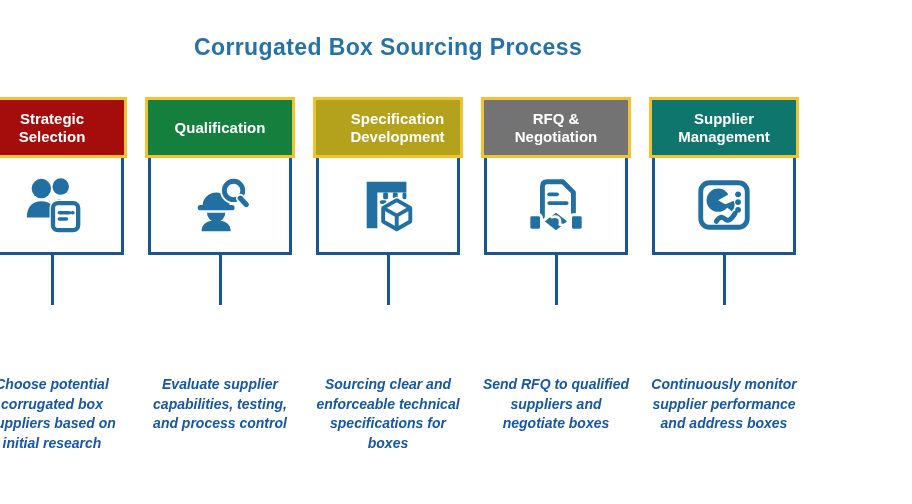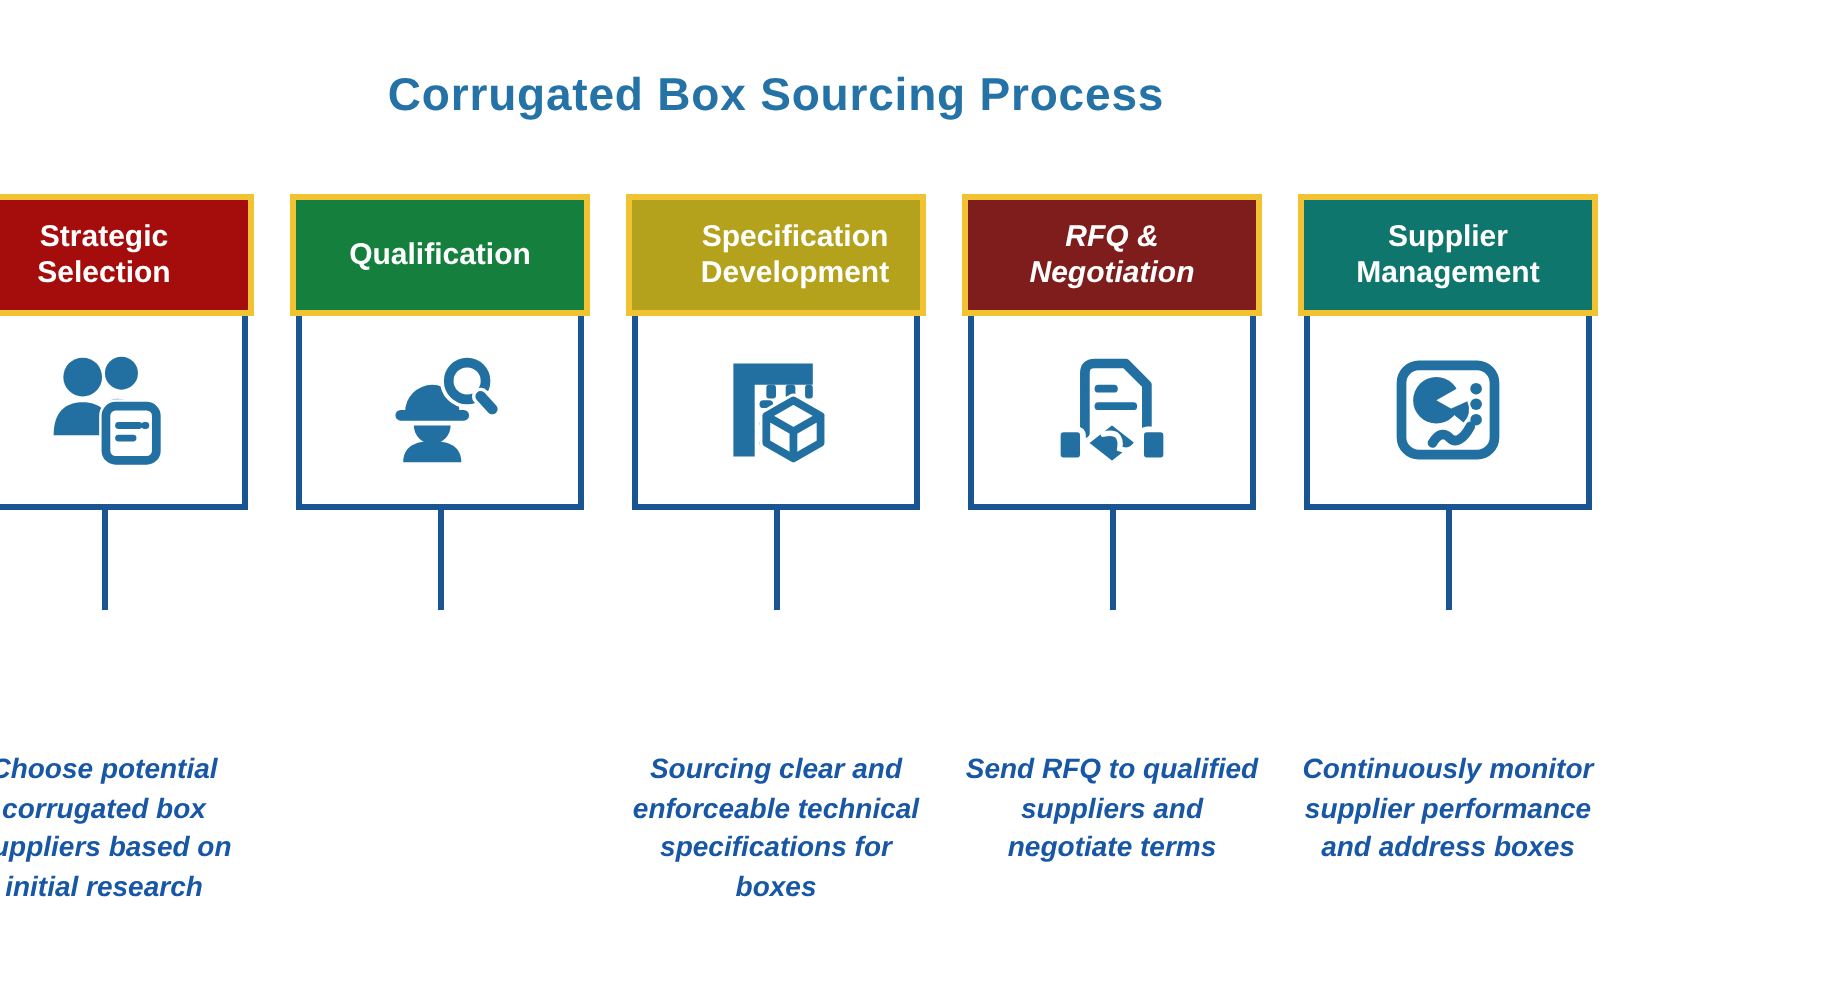--- a/index.html
+++ b/index.html
@@ -104,20 +104,21 @@
             <path d="M18.5 40 a9.5 9.5 0 0 0 19 0 z"></path>
             <path d="M13 59 C13 51 19 48 28 48 C37 48 43 51 43 59 Z"></path>
             <circle cx="46" cy="17" r="9.5" fill="#ffffff" stroke="#ffffff" stroke-width="9"></circle>
             <circle cx="46" cy="17" r="9.5" fill="none" stroke="currentColor" stroke-width="5"></circle>
             <line x1="53" y1="25" x2="59" y2="31.5" stroke="#ffffff" stroke-width="9" stroke-linecap="round"></line>
             <line x1="53" y1="25" x2="59" y2="31.5" stroke="currentColor" stroke-width="5.5" stroke-linecap="round"></line>
           </svg>
         </span>
       </div>
       <div class="connector" style="background-color: rgb(26, 84, 146);"></div>
+      <div class="desc" style="color: rgb(23, 87, 165);">Evaluate supplier capabilities, testing, and process control</div>
     </div>
 
     <div class="col">
       <div class="header" style="background-color: rgb(180, 161, 28); border-color: rgb(241, 194, 50); padding-left: 25px;">
         <span style="color: rgb(255, 255, 255);">Specification Development</span>
       </div>
       <div class="iconbox" style="border-color: rgb(26, 84, 146);">
         <span class="icon" style="color: rgb(33, 112, 161);">
           <svg width="62" height="62" viewBox="0 0 64 64" fill="currentColor">
             <path d="M10 8 H51 V19 H21 V56 H10 Z"></path>
@@ -130,38 +131,38 @@
             <path d="M41 27 L55 35 V49 L41 57 L27 49 V35 Z" fill="#ffffff" stroke="#ffffff" stroke-width="7" stroke-linejoin="round"></path>
             <path d="M41 27 L55 35 L41 43 L27 35 Z M27 35 V49 L41 57 L55 49 V35 M41 43 V57" fill="none" stroke="currentColor" stroke-width="4" stroke-linejoin="round"></path>
           </svg>
         </span>
       </div>
       <div class="connector" style="background-color: rgb(26, 84, 146);"></div>
       <div class="desc" style="color: rgb(23, 87, 165);">Sourcing clear and enforceable technical specifications for boxes</div>
     </div>
 
     <div class="col">
-      <div class="header" style="background-color: #7f1d1d; border-color: rgb(241, 194, 50); font-style: italic;">
+      <div class="header" style="background-color: #737373; border-color: rgb(241, 194, 50);">
         <span style="color: rgb(255, 255, 255);">RFQ &amp; Negotiation</span>
       </div>
       <div class="iconbox" style="border-color: rgb(26, 84, 146);">
         <span class="icon" style="color: rgb(33, 112, 161);">
           <svg width="62" height="62" viewBox="0 0 64 64" fill="currentColor">
             <path d="M18 44 V13 Q18 8 23 8 H39 L50 19 V44" fill="none" stroke="currentColor" stroke-width="5" stroke-linejoin="round" stroke-linecap="round"></path>
             <line x1="25" y1="21" x2="33" y2="21" stroke="currentColor" stroke-width="4" stroke-linecap="round"></line>
             <line x1="25" y1="30" x2="43" y2="30" stroke="currentColor" stroke-width="4" stroke-linecap="round"></line>
             <rect x="4" y="42" width="13" height="16" rx="3" stroke="#ffffff" stroke-width="3"></rect>
             <rect x="47" y="42" width="13" height="16" rx="3" stroke="#ffffff" stroke-width="3"></rect>
             <path d="M32 38 L46 49 L32 60 L18 49 Z" stroke="#ffffff" stroke-width="3" stroke-linejoin="round"></path>
             <path d="M27.5 44.5 q10 -2.5 8.5 7.5 q6 2.5 9 -3.5" fill="none" stroke="#ffffff" stroke-width="2.8" stroke-linecap="round"></path>
           </svg>
         </span>
       </div>
       <div class="connector" style="background-color: rgb(26, 84, 146);"></div>
-      <div class="desc" style="color: rgb(23, 87, 165);">Send RFQ to qualified suppliers and negotiate terms</div>
+      <div class="desc" style="color: rgb(23, 87, 165);">Send RFQ to qualified suppliers and negotiate boxes</div>
     </div>
 
     <div class="col">
       <div class="header" style="background-color: #0f766e; border-color: rgb(241, 194, 50);">
         <span style="color: rgb(255, 255, 255);">Supplier Management</span>
       </div>
       <div class="iconbox" style="border-color: rgb(26, 84, 146);">
         <span class="icon" style="color: rgb(33, 112, 161);">
           <svg width="62" height="62" viewBox="0 0 64 64" fill="currentColor">
             <rect x="8" y="9" width="48" height="46" rx="9" fill="none" stroke="currentColor" stroke-width="5"></rect>

